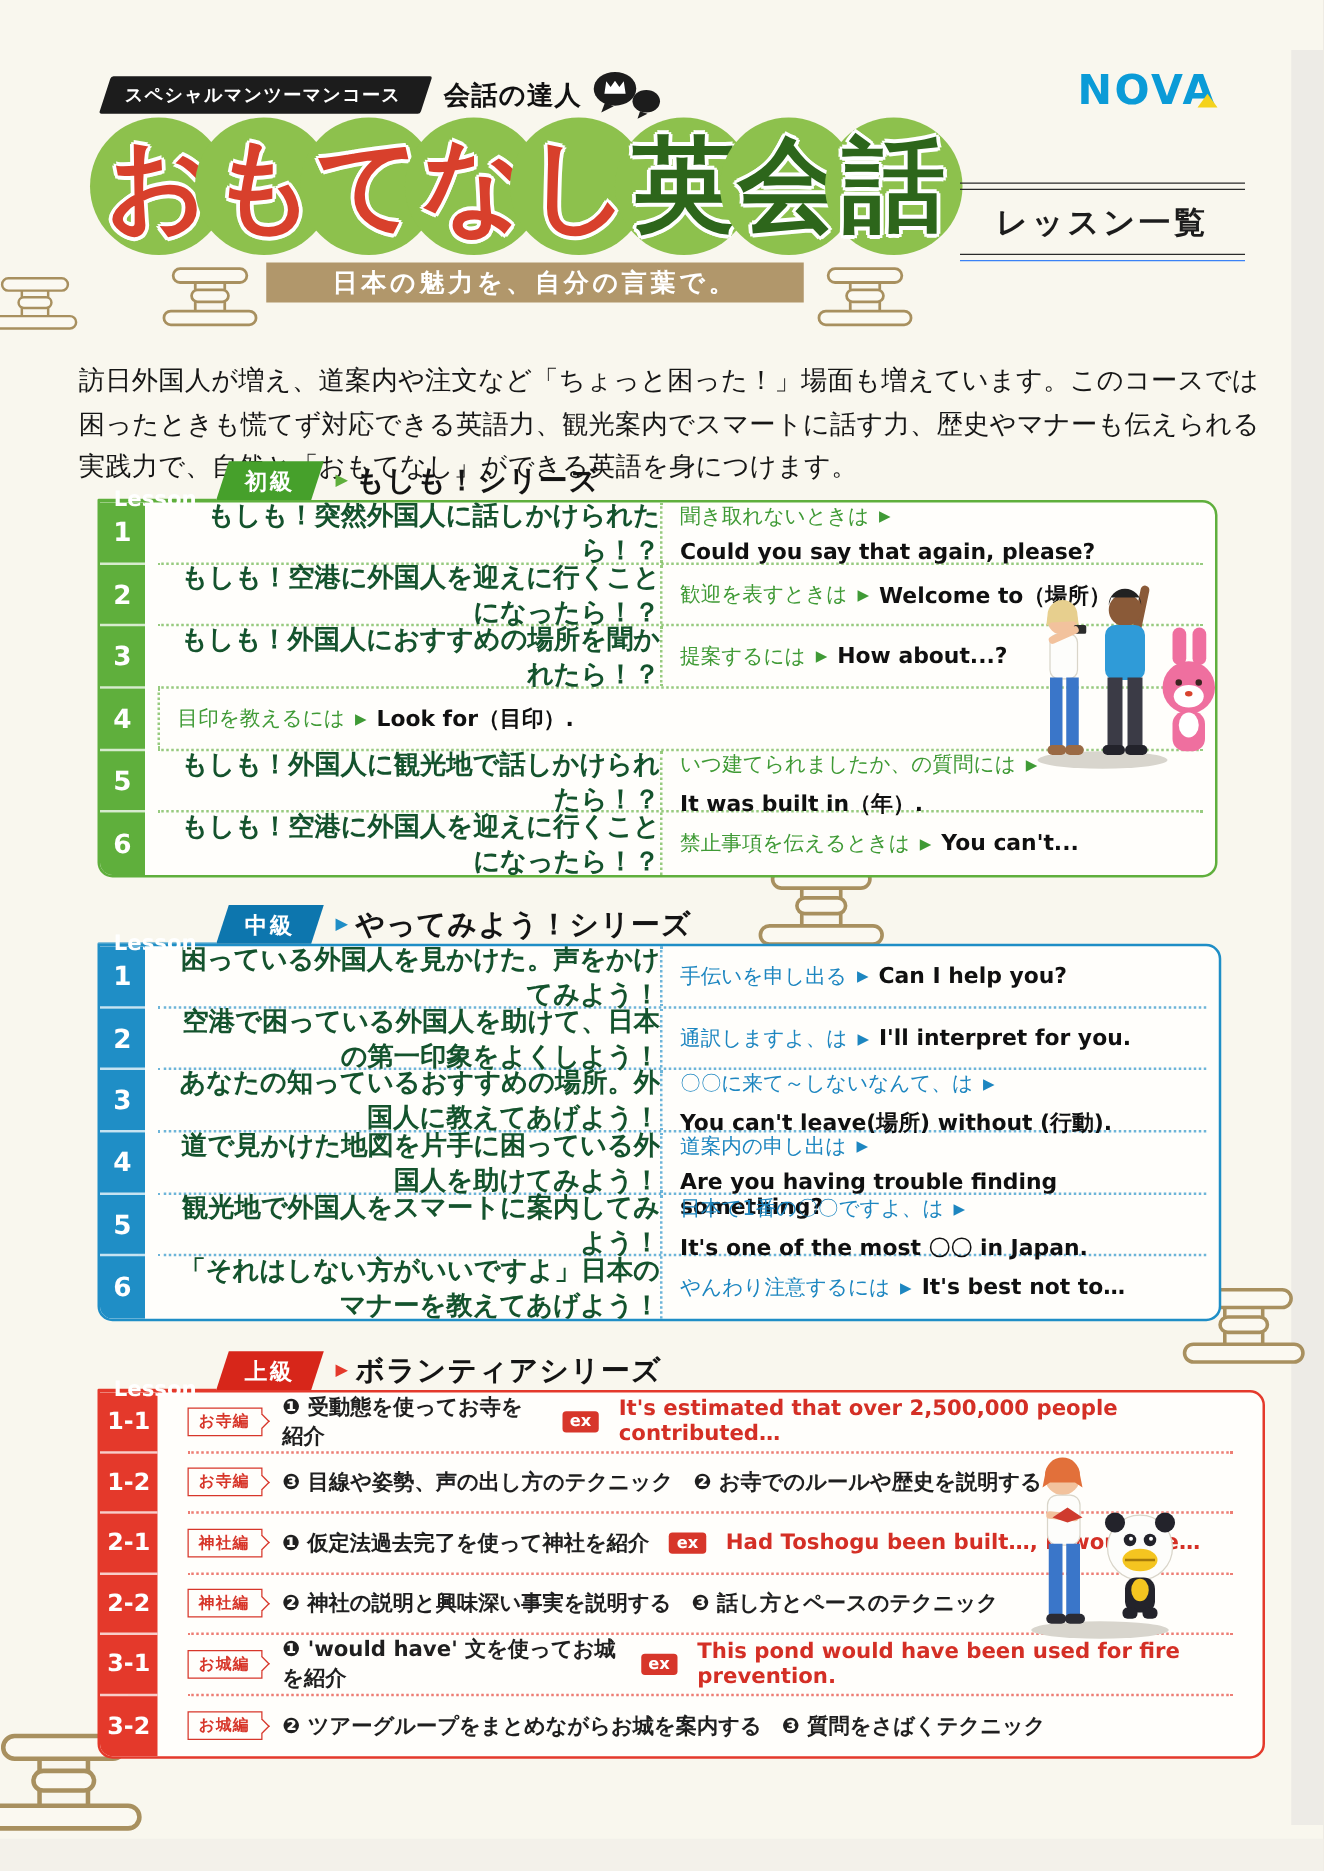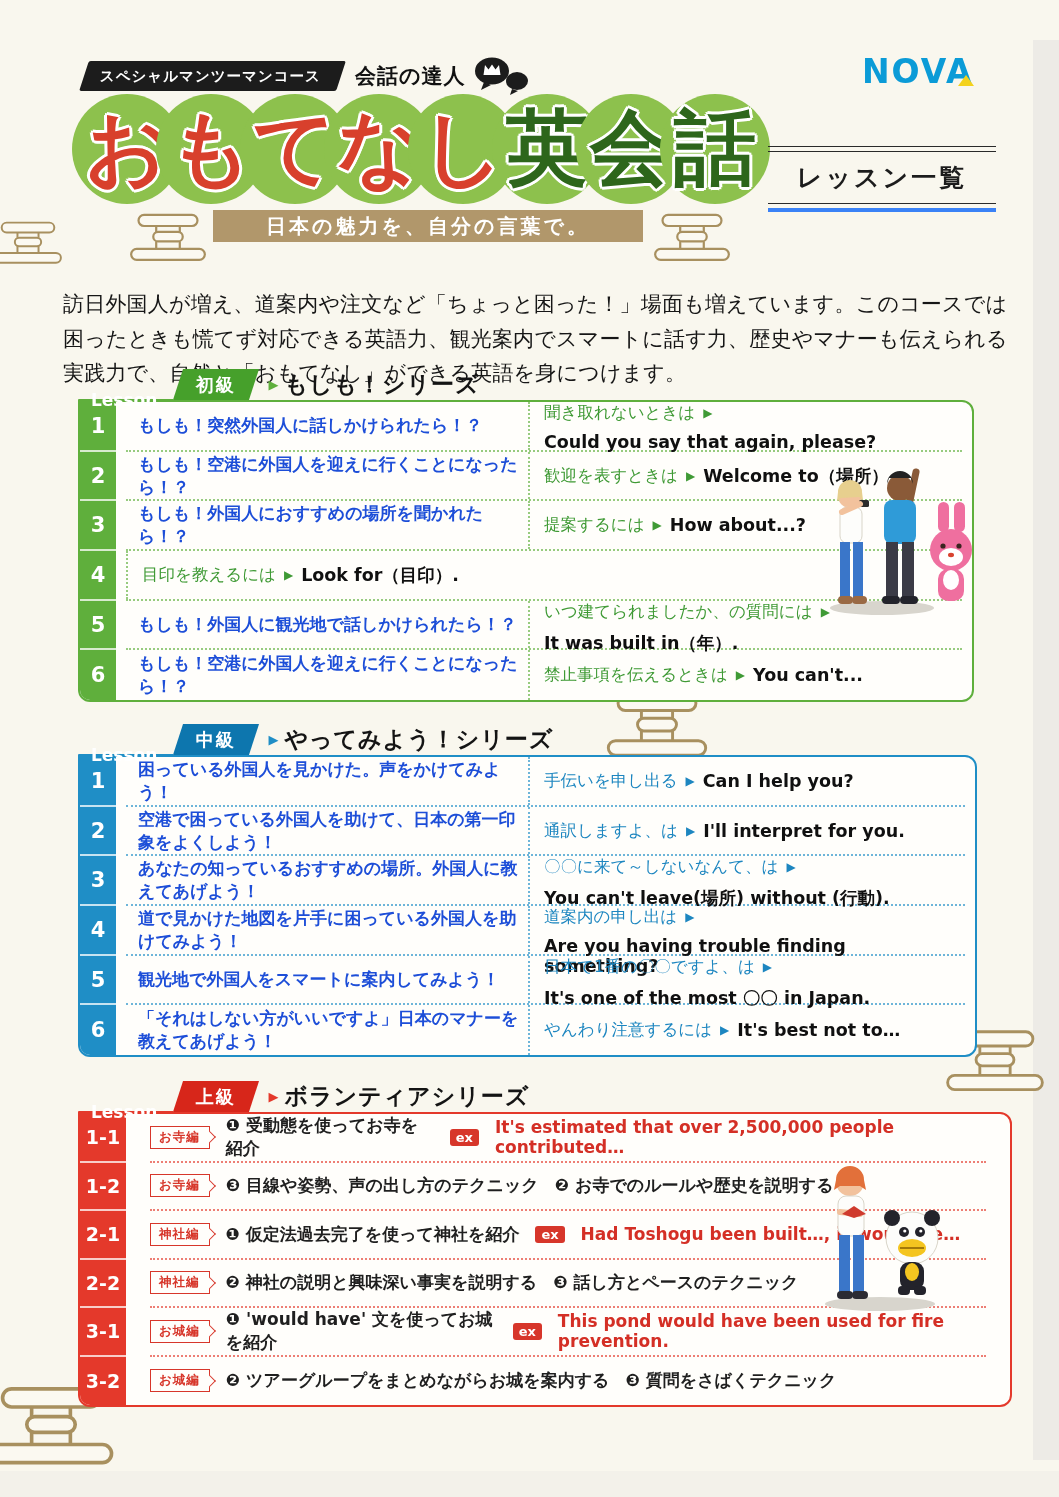--- a/index.html
+++ b/index.html
@@ -31,21 +31,21 @@
          display:flex;align-items:center;justify-content:center;
          font-size:82px;font-weight:800;margin-left:-26px;
          text-shadow:-3px 0 0 #fff,3px 0 0 #fff,0 -3px 0 #fff,0 3px 0 #fff,
                      -2px -2px 0 #fff,2px -2px 0 #fff,-2px 2px 0 #fff,2px 2px 0 #fff;}
   .tchar:first-child{margin-left:0;}
   .t-red{color:#d8402c;}
   .t-grn{color:#2d661b;}
 
   
   .lesson-list{position:absolute;left:768px;top:146px;width:228px;
-               border-top:1px solid #2a2a2a;border-bottom:4px solid #3b82f6;padding:4px 0;}
+               border-top:1px solid #2a2a2a;border-bottom:1px solid #3b82f6;padding:4px 0;}
   .lesson-list-inner{border-top:1px solid #2a2a2a;border-bottom:1px solid #2a2a2a;
                text-align:center;font-size:25px;font-weight:800;letter-spacing:3px;padding:9px 0;}
 
   
   .tagline{position:absolute;left:213px;top:210px;width:430px;height:32px;background:#b1976b;
            color:#fff;display:flex;align-items:center;justify-content:center;
            font-family:"DejaVu Serif","Liberation Serif",serif;font-size:20px;font-weight:bold;letter-spacing:3px;}
 
   
   .intro{position:absolute;left:63px;top:266px;width:945px;font-size:21px;line-height:34.5px;
@@ -66,21 +66,21 @@
   .tab-title{display:flex;align-items:center;font-size:23px;font-weight:800;color:#141414;letter-spacing:1px;}
 
   .table{position:absolute;background:#fffefb;border:2px solid var(--c);
          border-radius:0 12px 12px 12px;display:flex;flex-direction:column;overflow:hidden;z-index:4;}
   .row{flex:1;display:flex;min-height:0;}
   .num{width:36px;flex:none;background:var(--c);color:#fff;font-weight:800;font-size:21px;
        display:flex;align-items:center;justify-content:center;box-sizing:border-box;}
   .row:not(:last-child) .num{border-bottom:2px solid rgba(255,255,255,.75);}
   .cells{flex:1;display:flex;align-items:center;margin:0 10px;box-sizing:border-box;}
   .row:not(:last-child) .cells{border-bottom:2px dotted var(--cdot);}
-  .jp{width:402px;flex:none;font-size:17px;font-weight:600;color:#1d4ed8;padding-left:12px;box-sizing:border-box;}
+  .jp{width:402px;flex:none;font-size:21px;font-weight:600;color:#14532d;padding-left:12px;box-sizing:border-box;text-align:right;}
   .rt{flex:1;align-self:stretch;display:flex;align-items:center;gap:8px;
       border-left:2px dotted var(--cdot);padding-left:14px;flex-wrap:wrap;}
   .phrase{color:var(--ctext);font-weight:400;font-size:16.5px;}
   .arr{color:var(--ctext);font-size:12px;}
   .en{color:#101010;font-weight:800;font-size:17.5px;}
 
   
   .num3{width:46px;font-size:19px;letter-spacing:0;}
   .cells3{flex:1;display:flex;align-items:center;gap:16px;margin:0 24px;box-sizing:border-box;}
   .row:not(:last-child) .cells3{border-bottom:2px dotted var(--cdot);}

